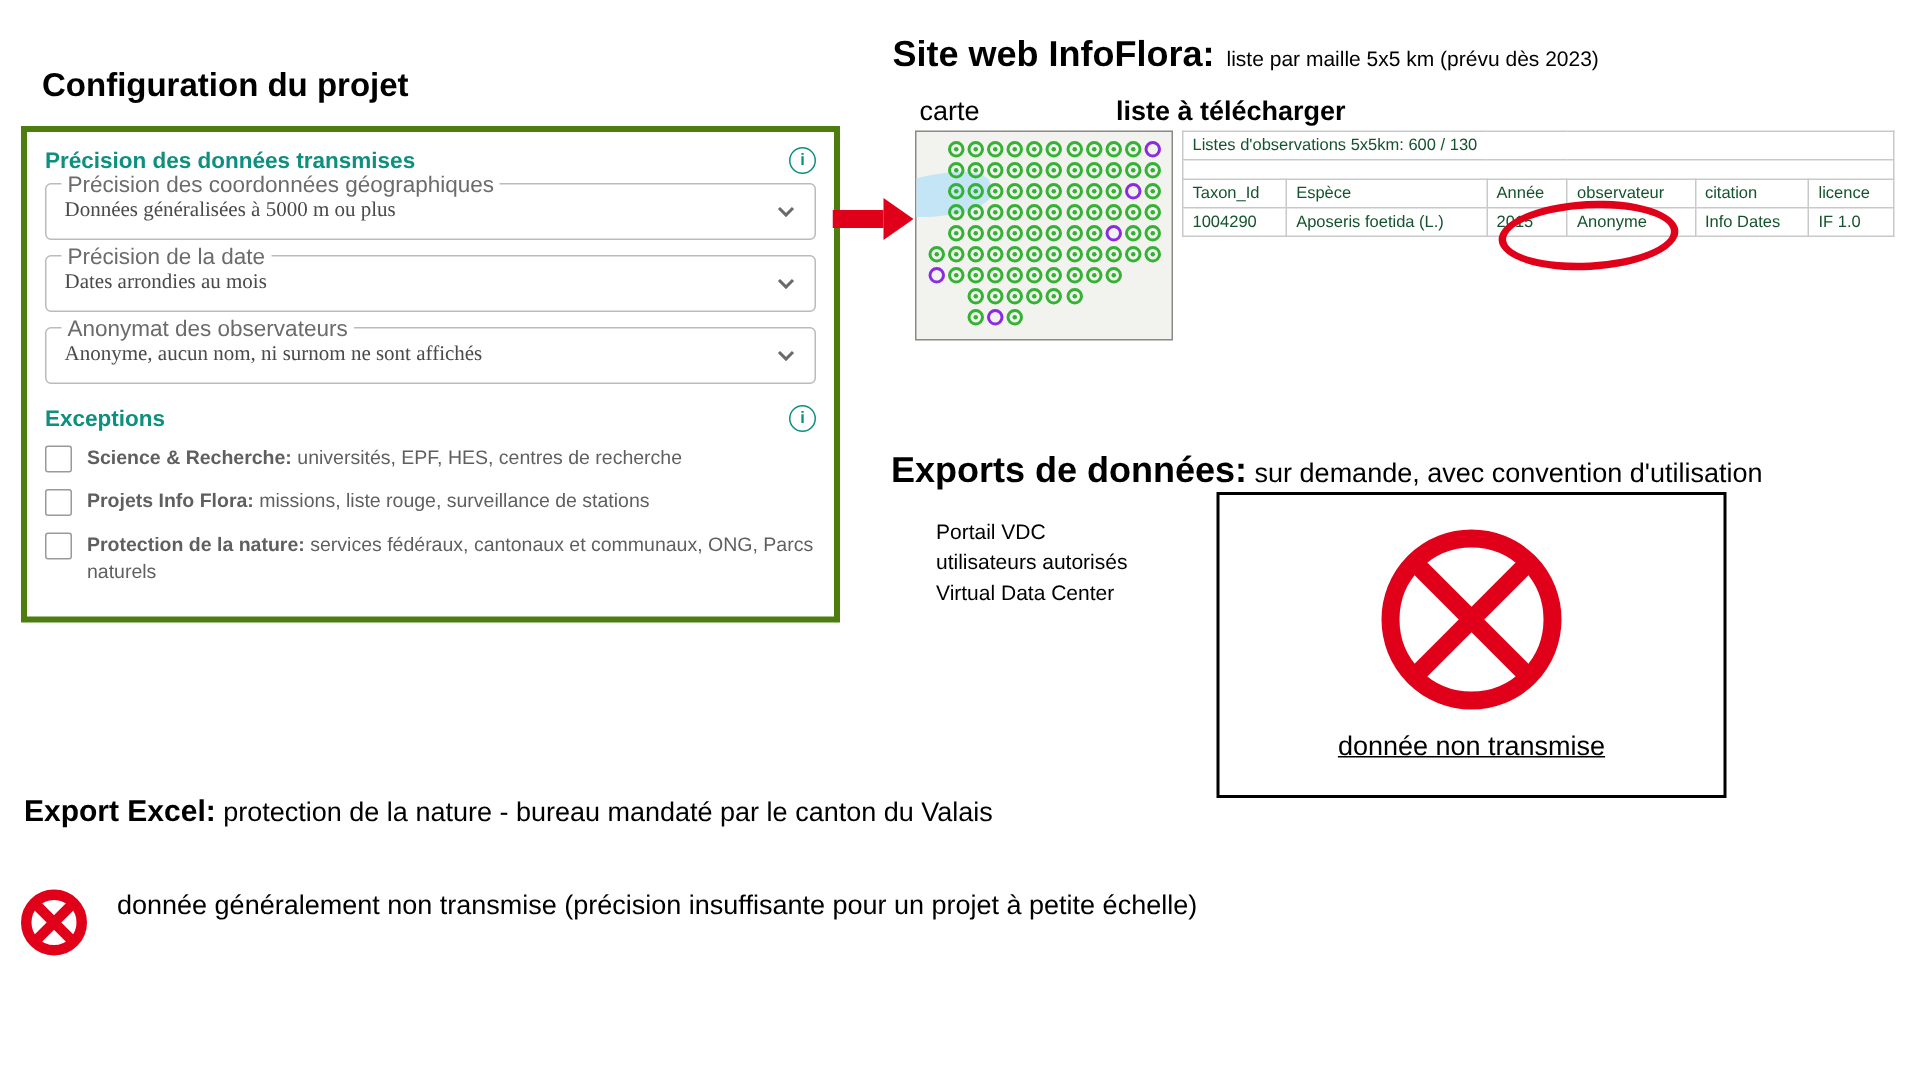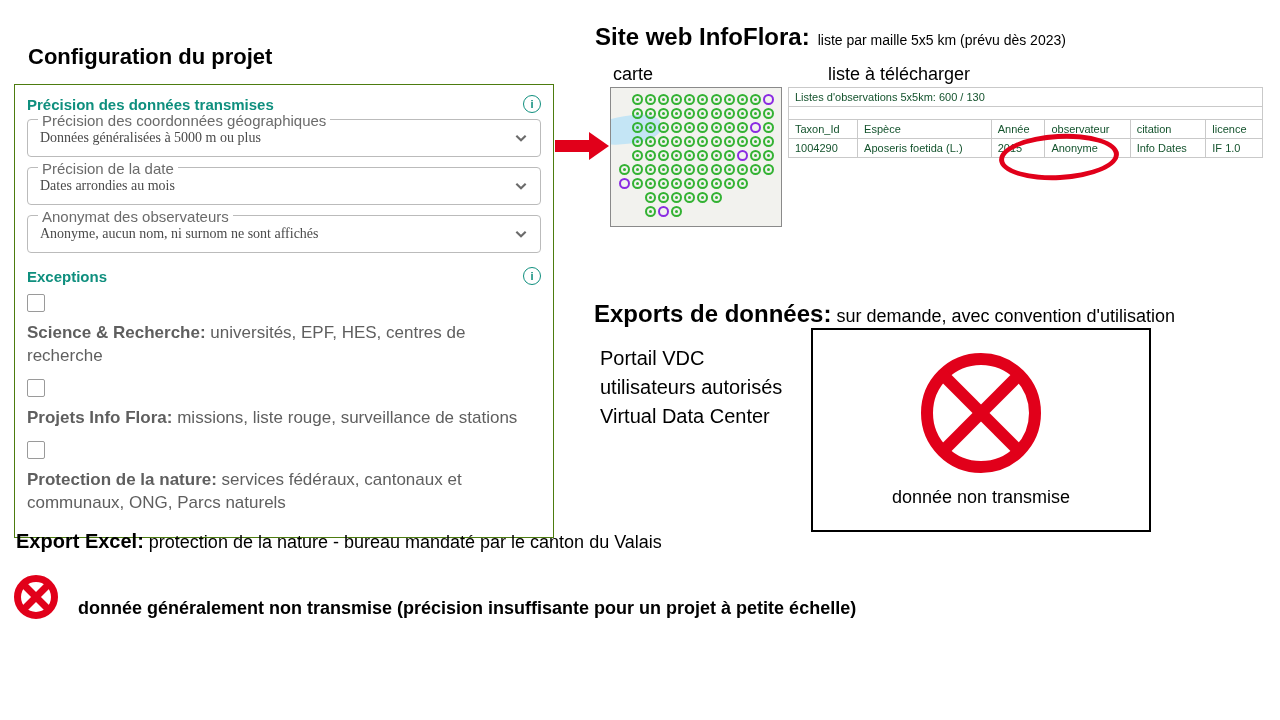--- a/index.html
+++ b/index.html
@@ -18,21 +18,21 @@
   .config-title {
     position: absolute;
     left: 28px; top: 44px;
     font-weight: 700;
     font-size: 22px;
   }
   .config-box {
     position: absolute;
     left: 14px; top: 84px;
     width: 538px;
-    border: 1px solid #4d7c0f;
+    border: 4px solid #4d7c0f;
     background: #fff;
   }
   .config-pad { padding: 10px 12px 12px 12px; }
   .section-header {
     display: flex;
     justify-content: space-between;
     align-items: center;
     color: #0f8f7e;
     font-weight: 600;
     font-size: 15px;
@@ -80,23 +80,22 @@
   }
   .chevron svg { width: 14px; height: 14px; stroke: #6b6b6b; stroke-width: 1.8; fill: none; }
 
   .exceptions-block { margin-top: 14px; }
   .check-line {
     display: flex;
     align-items: flex-start;
     gap: 10px;
     margin: 8px 0 10px 0;
     color: #5f5f5f;
-    font-size: 17px;
+    font-size: 13px;
     line-height: 1.35;
-    flex-direction: column;
   }
   .check-line .box {
     flex: 0 0 auto;
     width: 16px; height: 16px;
     border: 1.5px solid #9a9a9a;
     border-radius: 2px;
     margin-top: 1px;
   }
   .check-line b { color: #5f5f5f; font-weight: 700; }
 
@@ -112,21 +111,21 @@
     position: absolute;
     left: 595px; top: 23px;
     display: flex;
     gap: 8px;
     align-items: baseline;
   }
   .site-line .strong { font-weight: 700; font-size: 24px; }
   .site-line .rest { font-size: 14px; }
 
   .carte-label  { position: absolute; left: 613px; top: 64px; font-size: 18px; }
-  .liste-label  { position: absolute; left: 828px; top: 64px; font-size: 18px; }
+  .liste-label  { position: absolute; left: 744px; top: 64px; font-size: 18px; font-weight: bold; }
 
   .map-box {
     position: absolute;
     left: 610px; top: 87px;
     width: 170px; height: 138px;
     border: 1px solid #8a8a8a;
     background: #f2f2ee;
     overflow: hidden;
   }
   .map-water {
@@ -184,22 +183,22 @@
   
   .exports-line {
     position: absolute;
     left: 594px; top: 300px;
     font-size: 18px;
   }
   .exports-line .strong { font-weight: 700; font-size: 24px; }
 
   .vdc-block {
     position: absolute;
-    left: 600px; top: 344px;
-    font-size: 20px;
+    left: 624px; top: 344px;
+    font-size: 14px;
     line-height: 1.45;
   }
 
   .no-transmit-box {
     position: absolute;
     left: 811px; top: 328px;
     width: 336px; height: 200px;
     border: 2px solid #000;
     display: flex;
     flex-direction: column;
@@ -216,37 +215,36 @@
   }
   .big-no::before, .big-no::after {
     content: "";
     position: absolute;
     left: 50%; top: 50%;
     width: 108px; height: 12px;
     background: #e1001a;
   }
   .big-no::before { transform: translate(-50%, -50%) rotate(45deg); }
   .big-no::after  { transform: translate(-50%, -50%) rotate(-45deg); }
-  .no-caption { font-size: 18px; }
+  .no-caption { font-size: 18px; text-decoration: underline; }
 
   
   .excel-line {
     position: absolute;
     left: 16px; top: 530px;
     font-size: 18px;
   }
   .excel-line .strong { font-weight: 700; font-size: 20px; }
 
   .small-no-row {
     position: absolute;
-    left: 14px; top: 575px;
+    left: 14px; top: 593px;
     display: flex;
-    align-items: flex-end;
+    align-items: flex-start;
     gap: 20px;
-    font-weight: bold;
   }
   .small-no {
     width: 44px; height: 44px;
     border: 7px solid #e1001a;
     border-radius: 50%;
     position: relative;
     box-sizing: border-box;
     flex: 0 0 auto;
   }
   .small-no::before, .small-no::after {

